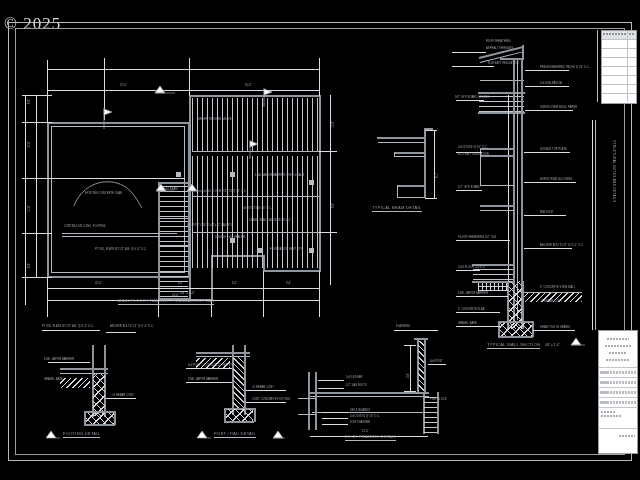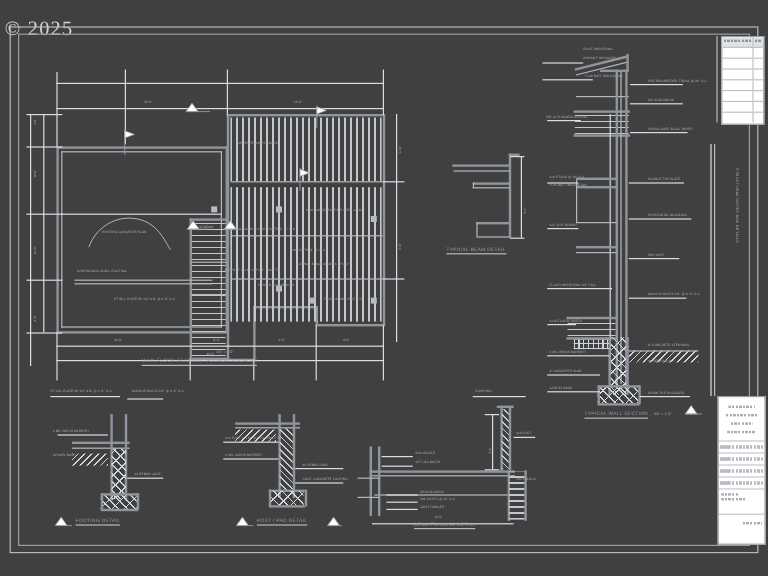--- a/index.html
+++ b/index.html
@@ -1,19 +1,19 @@
 <!DOCTYPE html>
 <html><head>
 <meta charset="utf-8">
 <title>Architectural Drawing Sheet</title>
 <style>
   html,body{margin:0;padding:0;background:#ffffff;}
   body{width:640px;height:480px;overflow:hidden;
        font-family:"Liberation Sans",sans-serif;}
-  #sheet{position:relative;width:640px;height:480px;background:#404040;}
+  #sheet{position:relative;width:640px;height:480px;background:#000000;}
   
   #watermark{position:absolute;left:4px;top:14px;font-size:17px;
     letter-spacing:1px;color:#d8d8d8;font-family:"Liberation Serif",serif;
     user-select:none;}
   
   .sheet-border{position:absolute;border:1px solid #b9b9b9;}
   #outer-border{left:8px;top:22px;width:622px;height:437px;}
   #inner-border{left:15px;top:28px;width:608px;height:425px;border-color:#9d9d9d;}
   
   .ln{position:absolute;background:#c9ccd1;}

